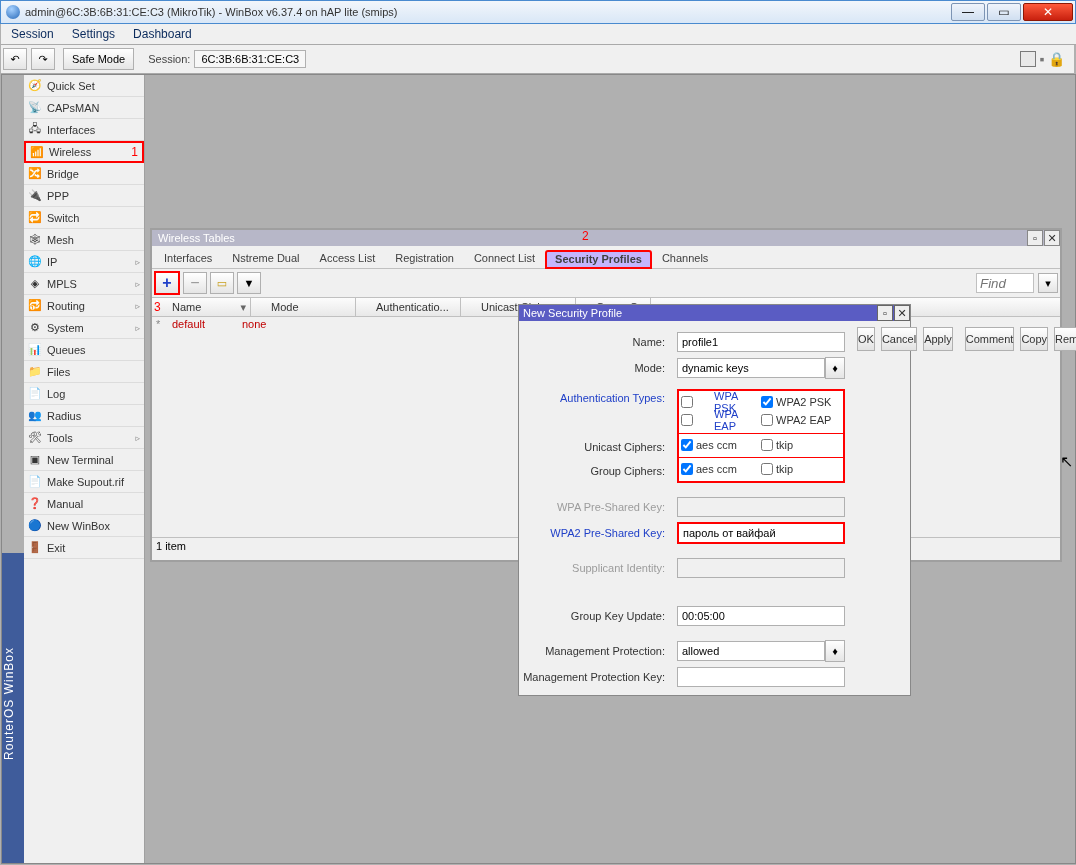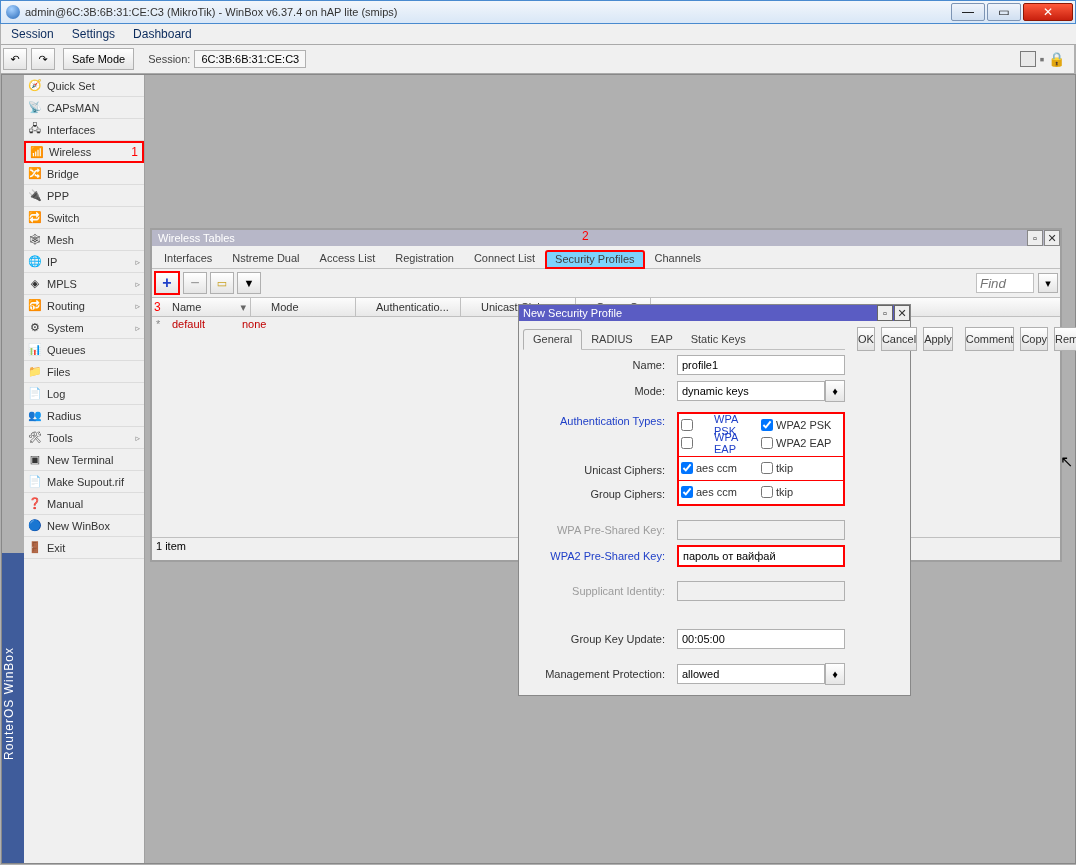--- a/index.html
+++ b/index.html
@@ -210,25 +210,25 @@
   height: 22px;
   border-bottom: 1px solid #c0c0c0;
   display:flex;align-items:flex-end;
   padding-left: 2px;
 }
 .wt-tab {
   padding: 3px 10px 4px;
   color:#404040;
 }
 .wt-tab.selected {
-  background:#7dd3fc;
+  background:#c4b5fd;
   border:1px solid #b0b0b0;
   border-bottom:1px solid #f0f0f0;
   border-radius:3px 3px 0 0;
-  position:relative;top:1px;
+  position:relative;top:1px;font-weight:bold;
 }
 .wt-tab.highlight {
   border: 2px solid #ff0000;
   padding: 1px 8px 2px;
 }
 .wt-toolbar {
   height: 28px;
   display:flex;align-items:center;
   border-bottom:1px solid #c0c0c0;
   padding: 0 2px;
@@ -568,26 +568,20 @@
 <div class="nsp">
   <div class="nsp-title">
     <span>New Security Profile</span>
     <div class="wbtns">
       <div class="wbtn">▫</div>
       <div class="wbtn">✕</div>
     </div>
   </div>
   <div class="nsp-body">
     <div class="nsp-left">
-      <div class="nsp-tabs">
-        <div class="nsp-tab selected">General</div>
-        <div class="nsp-tab">RADIUS</div>
-        <div class="nsp-tab">EAP</div>
-        <div class="nsp-tab">Static Keys</div>
-      </div>
 
       <div class="form-row">
         <div class="lbl">Name:</div>
         <div class="field">
             <span>profile1</span>
           </div>
       </div>
       <div class="form-row">
         <div class="lbl">Mode:</div>
         <div class="field">
@@ -677,20 +671,24 @@
           </div>
       </div>
 
       <div class="form-row" style="margin-top:14px;">
         <div class="lbl">Management Protection:</div>
         <div class="field">
             <span>allowed</span>
           </div>
         <div class="dropbtn">♦</div>
       </div>
+      <div class="form-row">
+        <div class="lbl" style="width:142px;">Management Protection Key:</div>
+        <div class="field"></div>
+      </div>
 
     </div>
     <div class="nsp-right">
       <div class="btn">
           <span>OK</span>
         </div>
       <div class="btn">
           <span>Cancel</span>
         </div>
       <div class="btn">

